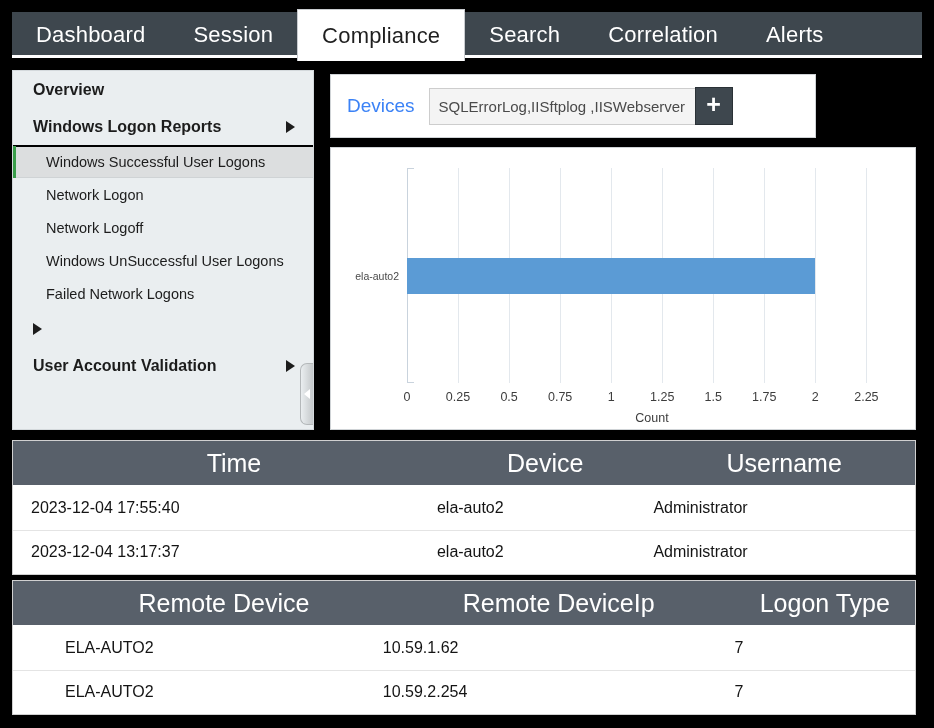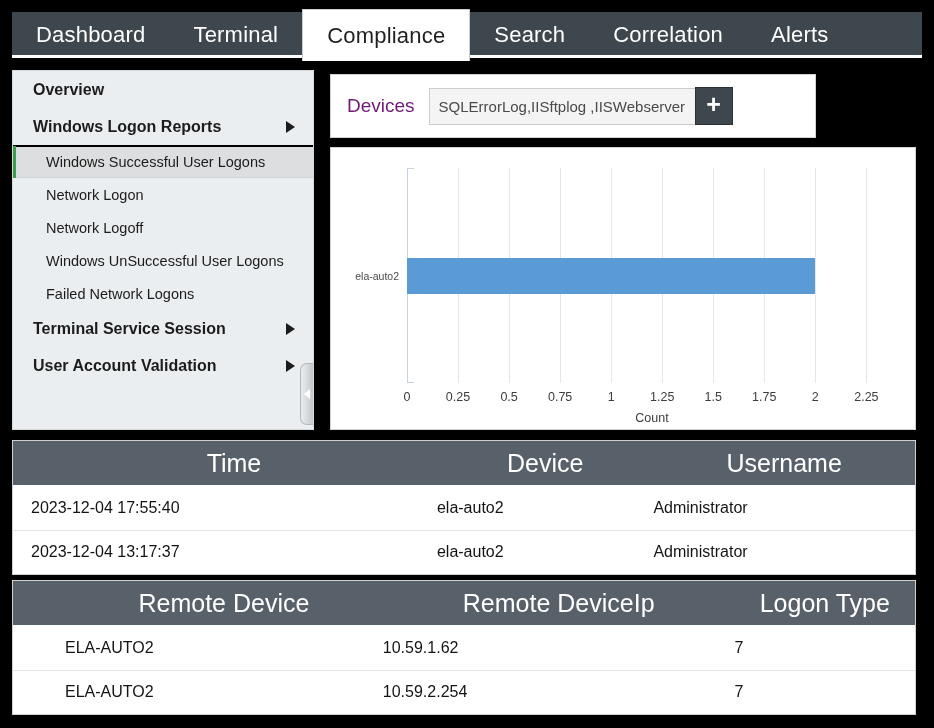--- a/index.html
+++ b/index.html
@@ -144,21 +144,21 @@
     width: 486px;
     height: 64px;
     background: #ffffff;
     border: 1px solid #cfd3d6;
     display: flex;
     align-items: center;
     padding-left: 16px;
   }
   .devices-label {
     font-size: 19px;
-    color: #701a75;
+    color: #3b82f6;
     margin-right: 14px;
     white-space: nowrap;
   }
   .devices-input {
     width: 266px;
     height: 37px;
     background: #f4f4f4;
     border: 1px solid #cdcdcd;
     border-right: none;
     font-family: "Liberation Sans", sans-serif;
@@ -310,21 +310,21 @@
   .table-b tbody .c1 { padding-left: 0; }
 </style>
 </head>
 <body>
 
 <div class="app">
 
   <div class="tabbar">
     <div class="tabbar-strip"></div>
     <div class="tab">Dashboard</div>
-    <div class="tab">Terminal</div>
+    <div class="tab">Session</div>
     <div class="tab active">Compliance</div>
     <div class="tab">Search</div>
     <div class="tab">Correlation</div>
     <div class="tab">Alerts</div>
   </div>
 
   <div class="sidebar">
 
     <div class="side-row group">
       <span>Overview</span>
@@ -350,21 +350,20 @@
 
     <div class="side-row leaf">
       <span>Windows UnSuccessful User Logons</span>
     </div>
 
     <div class="side-row leaf">
       <span>Failed Network Logons</span>
     </div>
 
     <div class="side-row group">
-      <span>Terminal Service Session</span>
       <span class="caret-right"></span>
     </div>
 
     <div class="side-row group">
       <span>User Account Validation</span>
       <span class="caret-right"></span>
     </div>
 
     <div class="collapse-handle">
       <span class="caret-left"></span>

